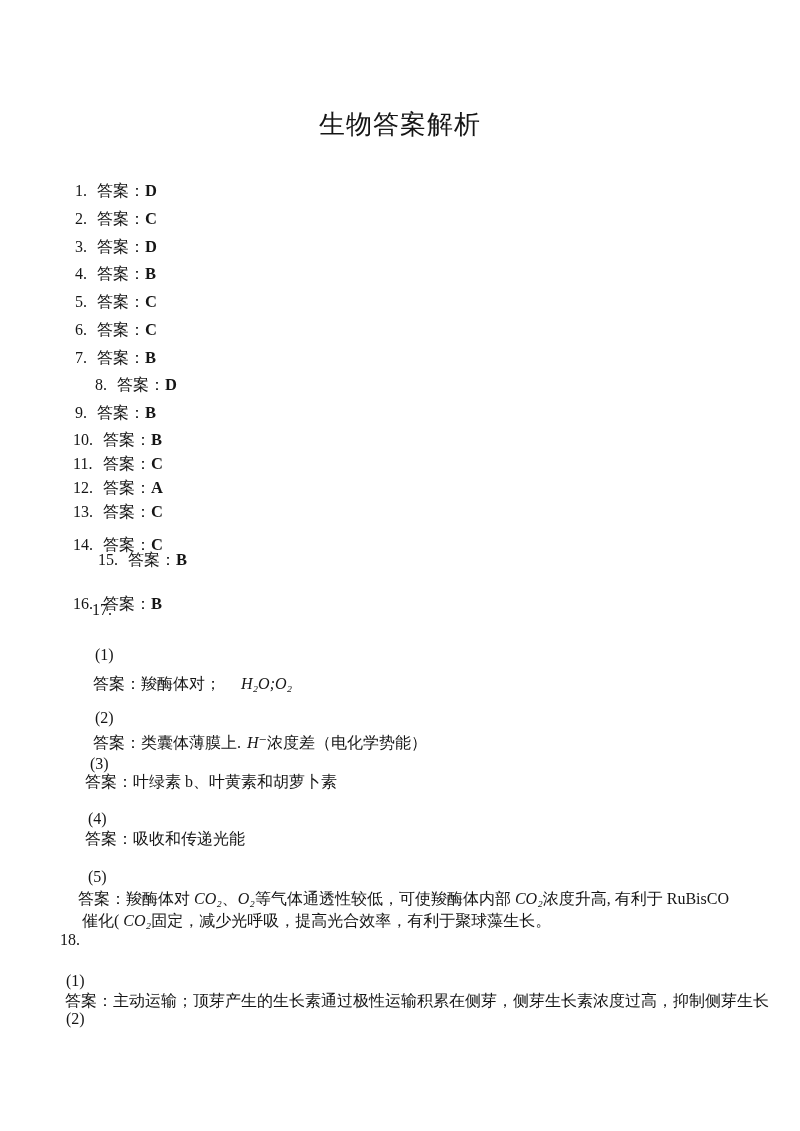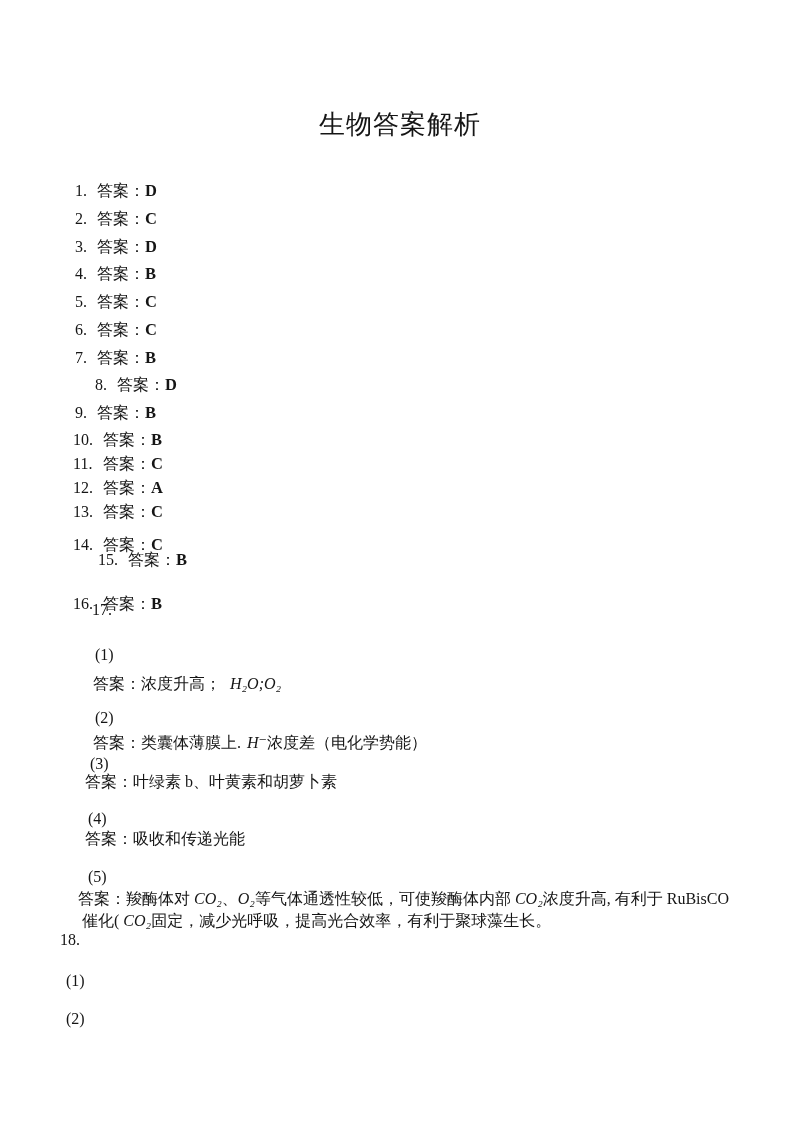--- a/index.html
+++ b/index.html
@@ -37,21 +37,21 @@
   .grpA .num { width: 22px; }
   .grpB .num { width: 30px; }
   .letter {
     font-weight: 700;
     font-size: 16.5px;
   }
   .math {
     font-style: italic;
     font-family: "Liberation Serif", "DejaVu Serif", serif;
   }
-  .gap-lg { margin-left: 9px; }
+  .gap-lg { margin-left: 20px; }
   .gap-sm { margin-left: 6px; }
 </style>
 </head>
 <body>
 
 <div class="page">
 
   <h1 class="doc-title">生物答案解析</h1>
 
   <div class="line grpA" style="top:181px; left:75px;"><span class="num">1.</span><span>答案：</span><span class="letter">D</span></div>
@@ -68,34 +68,35 @@
   <div class="line grpB" style="top:454px; left:73px;"><span class="num">11.</span><span>答案：</span><span class="letter">C</span></div>
   <div class="line grpB" style="top:478px; left:73px;"><span class="num">12.</span><span>答案：</span><span class="letter">A</span></div>
   <div class="line grpB" style="top:502px; left:73px;"><span class="num">13.</span><span>答案：</span><span class="letter">C</span></div>
   <div class="line grpB" style="top:526px; left:73px;margin-top:9px;"><span class="num">14.</span><span>答案：</span><span class="letter">C</span></div>
   <div class="line grpB" style="top:550px; left:73px;margin-left:25px;"><span class="num">15.</span><span>答案：</span><span class="letter">B</span></div>
   <div class="line grpB" style="top:594px; left:73px;"><span class="num">16.</span><span>答案：</span><span class="letter">B</span></div>
 
   <div class="line" style="top:600px; left:92px;">17.</div>
 
   <div class="line" style="top:645px; left:95px;">(1)</div>
-  <div class="line" style="top:674px; left:93px;"><span>答案：</span><span>浓度升高；</span><span class="math gap-lg">H₂O;O₂</span></div>
+  <div class="line" style="top:674px; left:93px;"><span>答案：</span><span>羧酶体对；</span><span class="math gap-lg">H₂O;O₂</span></div>
 
   <div class="line" style="top:708px; left:95px;">(2)</div>
   <div class="line" style="top:733px; left:93px;"><span>答案：</span><span>类囊体薄膜上.</span><span class="math gap-sm">H⁻</span><span>浓度差（电化学势能）</span></div>
 
   <div class="line" style="top:754px; left:90px;">(3)</div>
   <div class="line" style="top:772px; left:85px;"><span>答案：</span><span>叶绿素 b、叶黄素和胡萝卜素</span></div>
 
   <div class="line" style="top:809px; left:88px;">(4)</div>
   <div class="line" style="top:829px; left:85px;"><span>答案：</span><span>吸收和传递光能</span></div>
 
   <div class="line" style="top:867px; left:88px;">(5)</div>
   <div class="line" style="top:889px; left:78px;"><span>答案：</span><span>羧酶体对 </span><span class="math">CO₂</span><span>、</span><span class="math">O₂</span><span>等气体通透性较低，可使羧酶体内部 </span><span class="math">CO₂</span><span>浓度升高, 有利于 RuBisCO</span></div>
   <div class="line" style="top:911px; left:82px;"><span>催化( </span><span class="math">CO₂</span><span>固定，减少光呼吸，提高光合效率，有利于聚球藻生长。</span></div>
 
   <div class="line" style="top:930px; left:60px;">18.</div>
 
   <div class="line" style="top:971px; left:66px;">(1)</div>
+  <div class="line" style="top:991px; left:65px;"><span>答案：</span><span>主动运输；顶芽产生的生长素通过极性运输积累在侧芽，侧芽生长素浓度过高，抑制侧芽生长</span></div>
 
   <div class="line" style="top:1009px; left:66px;">(2)</div>
 
 </div>
 
 </body></html>

